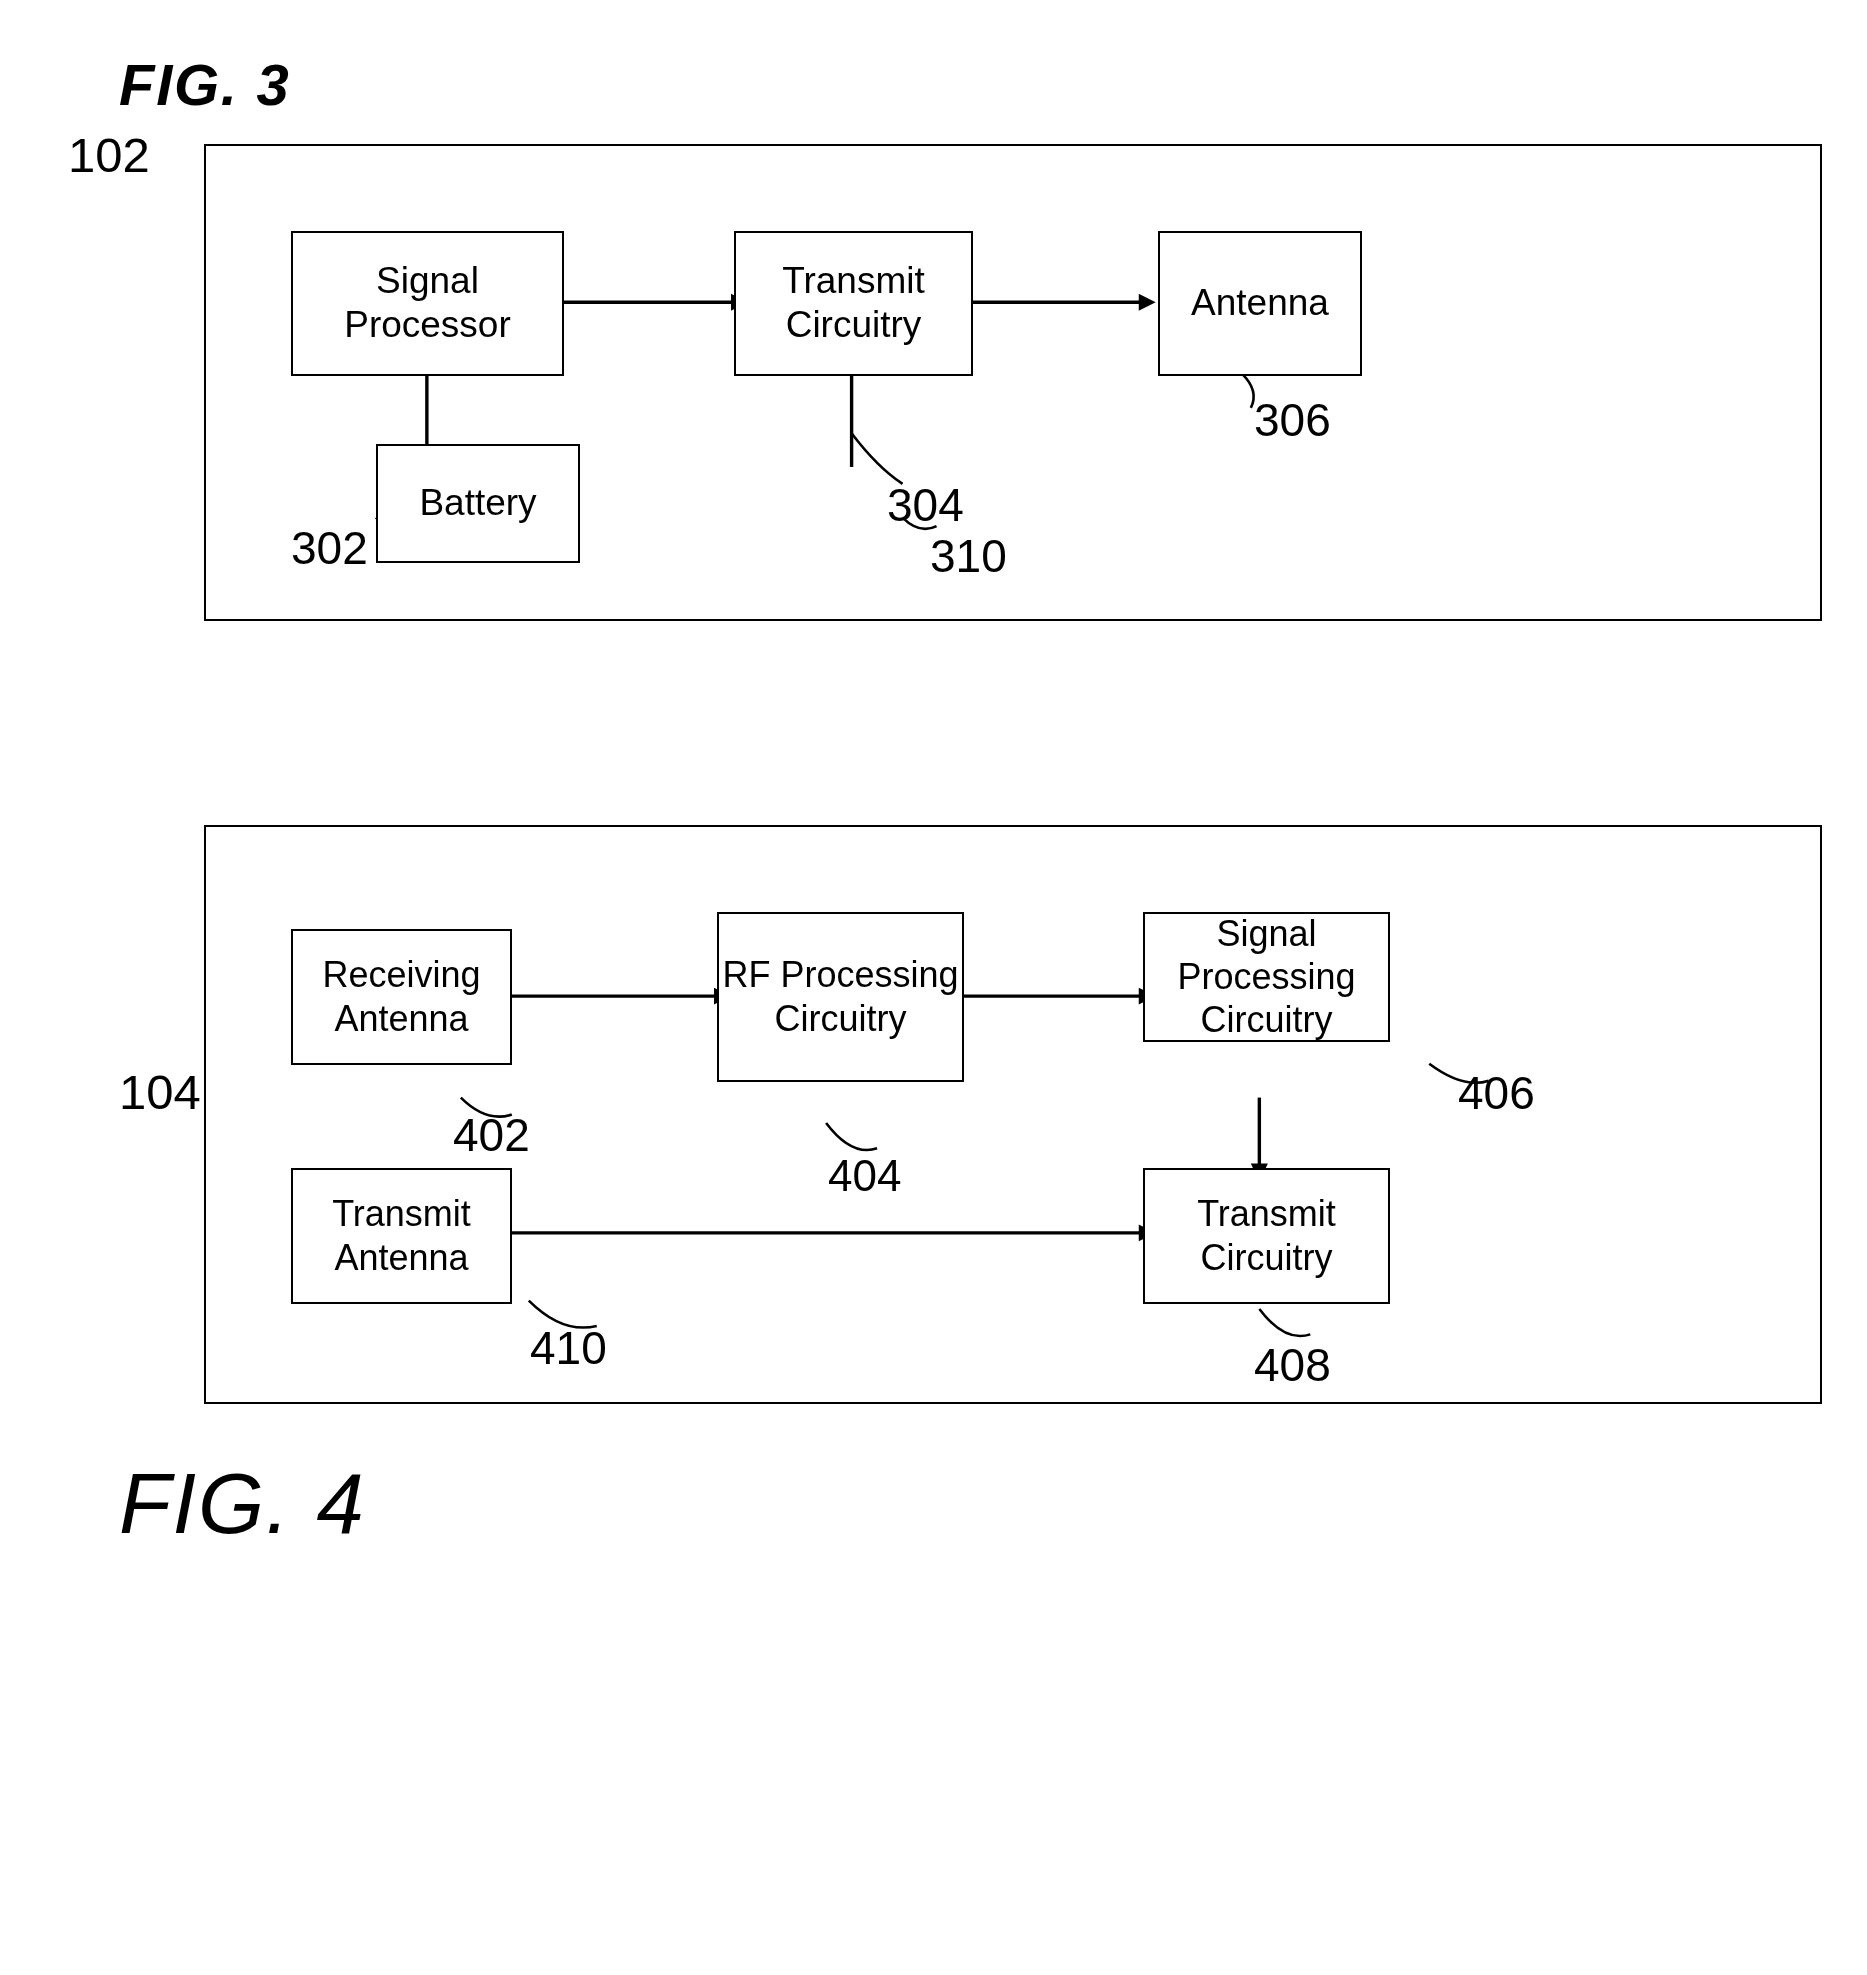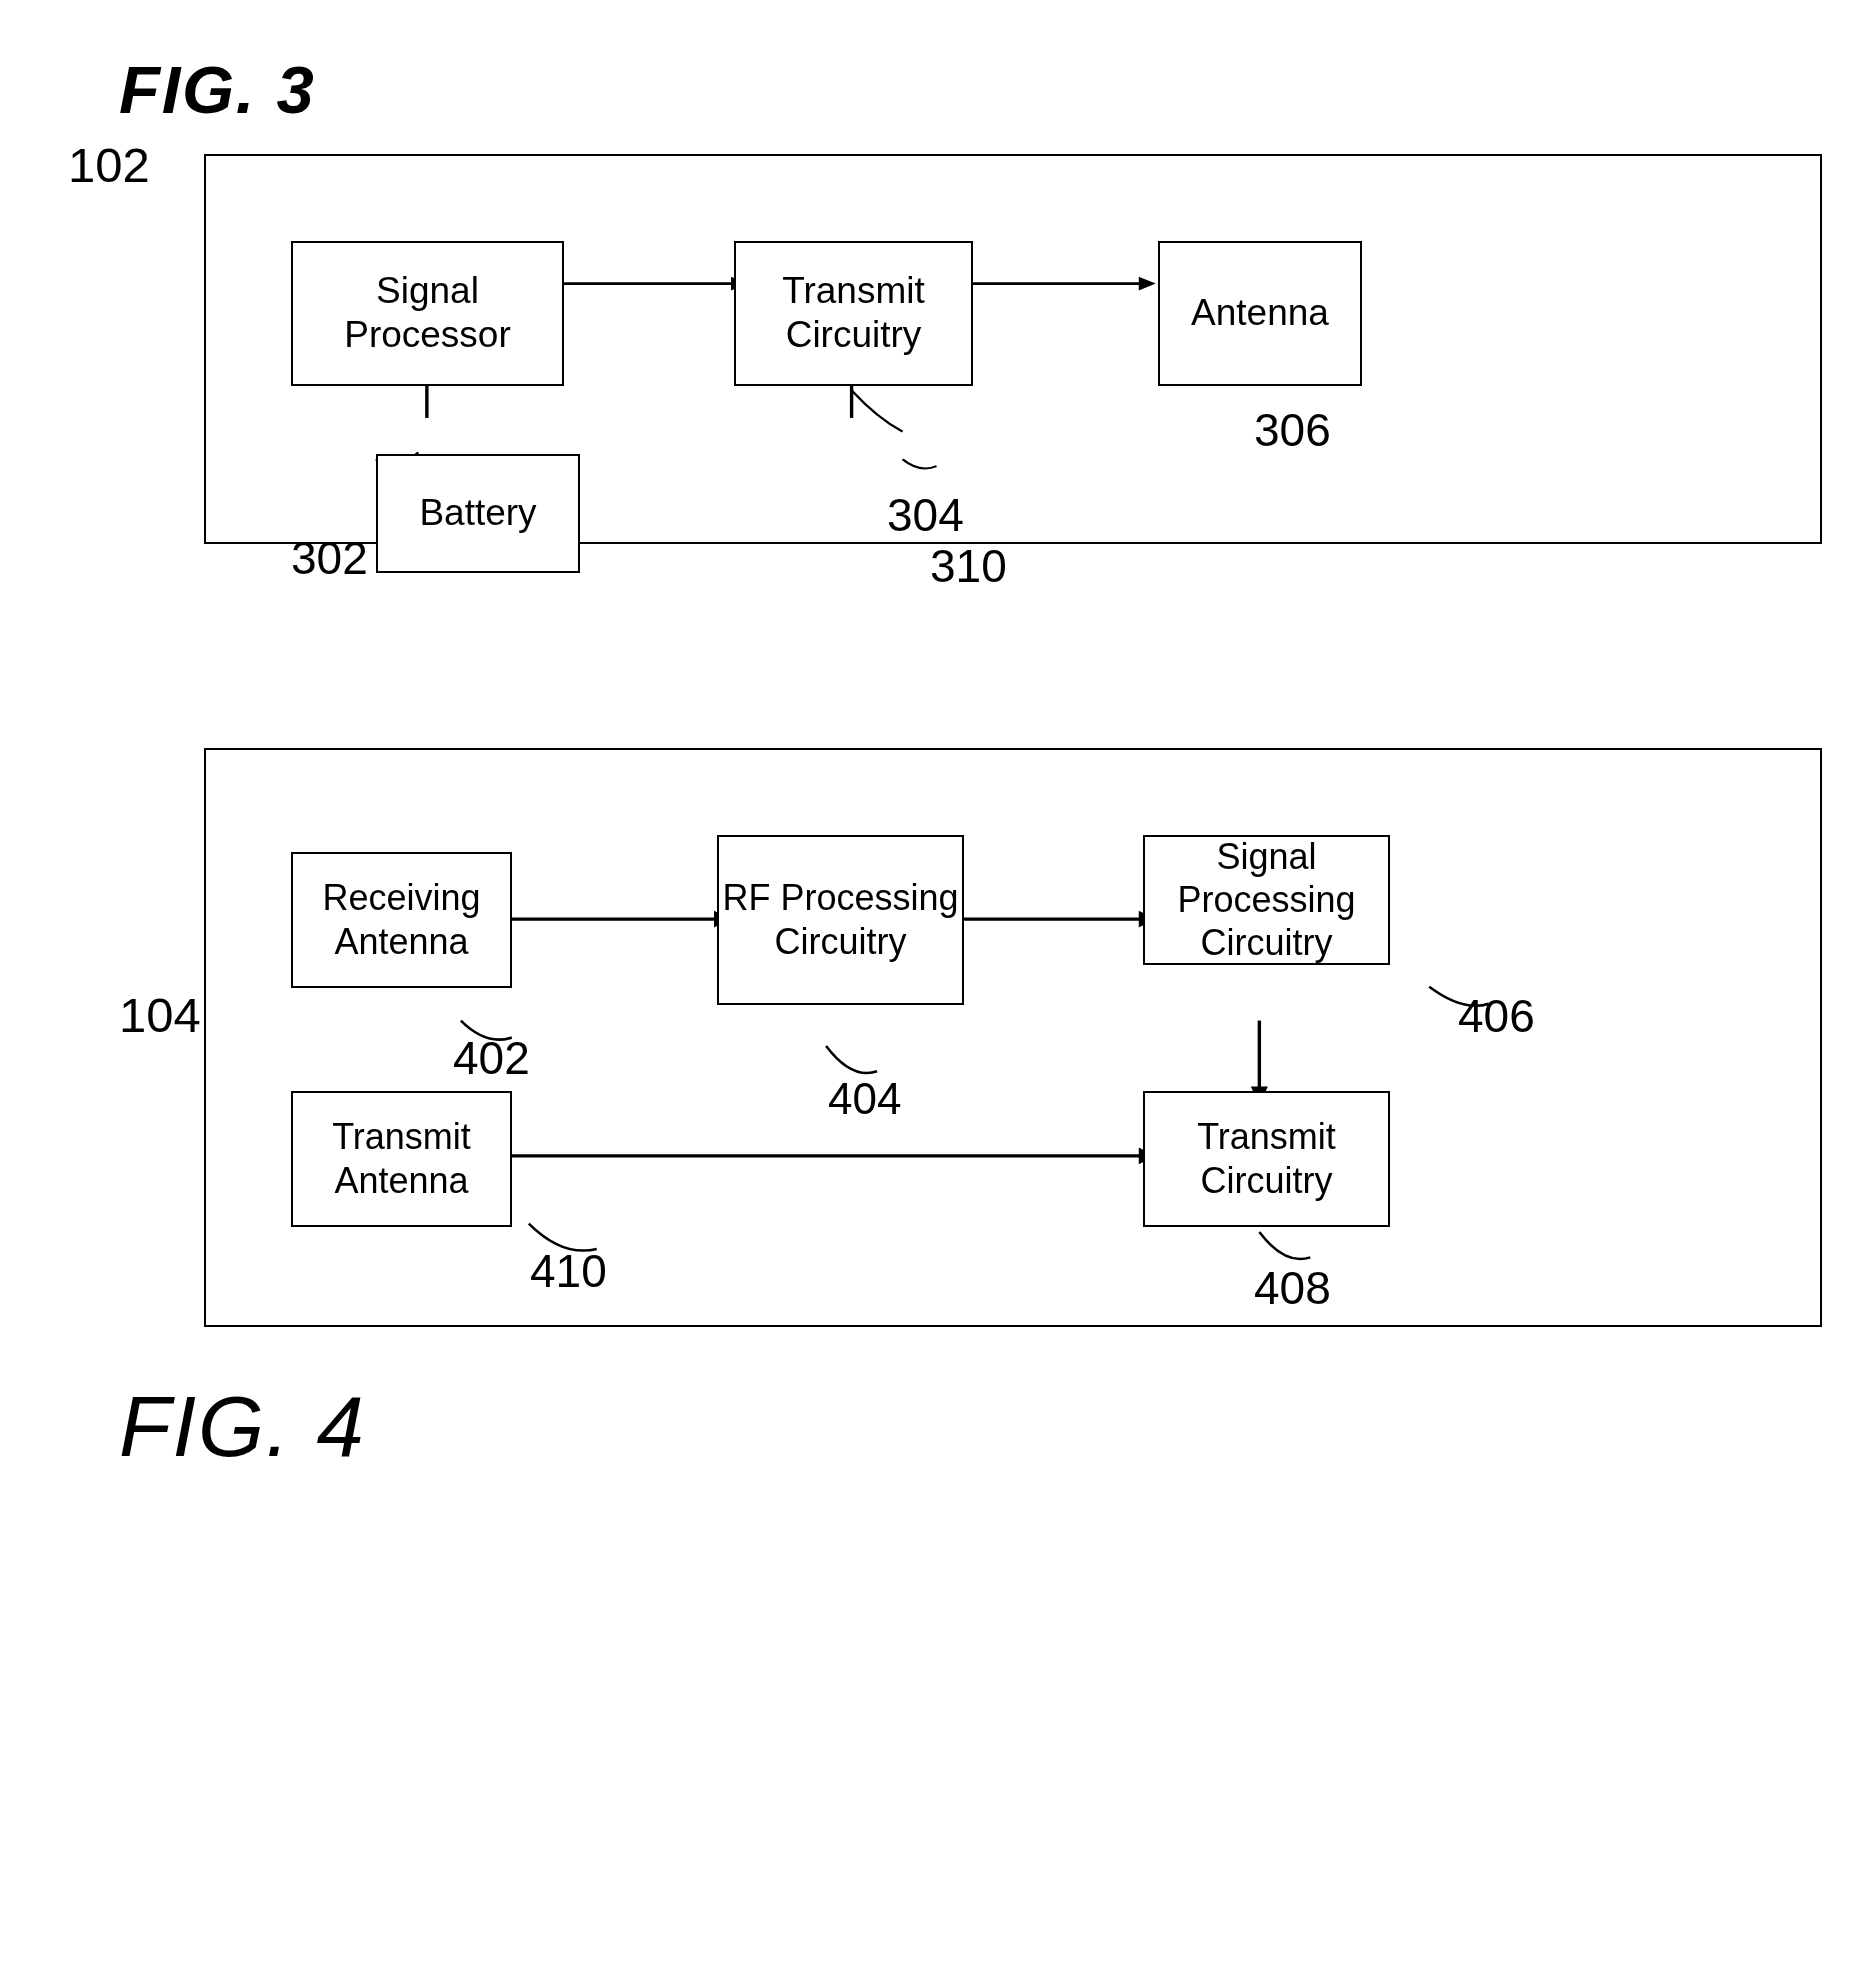--- a/index.html
+++ b/index.html
@@ -33,21 +33,21 @@
     
     .diagram-container {
       position: relative;
       border: 2.6px solid #000;
       background: #fff;
     }
 
     
     .fig3-container {
       width: 1618px;
-      height: 390px;
+      height: 477px;
       margin-left: 102px;
       margin-bottom: 136px;
     }
 
     
     .fig4-container {
       width: 1618px;
       height: 579px;
       margin-left: 102px;
       margin-bottom: 51px;
@@ -75,21 +75,21 @@
       height: 100%;
       pointer-events: none;
     }
   </style>
 </head>
 <body>
 
 <div class="page-container">
 
   <div style="position: relative; margin-left: 51px; margin-bottom: 25.6px;">
-    <div class="fig-title" style="font-size: 67px; font-weight: bold; letter-spacing: 1.7px;">FIG. 3</div>
+    <div class="fig-title" style="font-size: 58px; font-weight: bold; letter-spacing: 1.7px;">FIG. 3</div>
   </div>
 
   <div style="position: relative; height: 0;">
     <div style="position: absolute; left: 0px; top: -17px; font-size: 49px; font-family: Arial, sans-serif;">102</div>
   </div>
 
   <div class="diagram-container fig3-container" style="position: relative; margin-left: 136px;">
 
     <svg class="connectors" viewBox="0 0 1900 560" preserveAspectRatio="none" style="position:absolute;top:0;left:0;width:100%;height:100%;pointer-events:none;">
 

